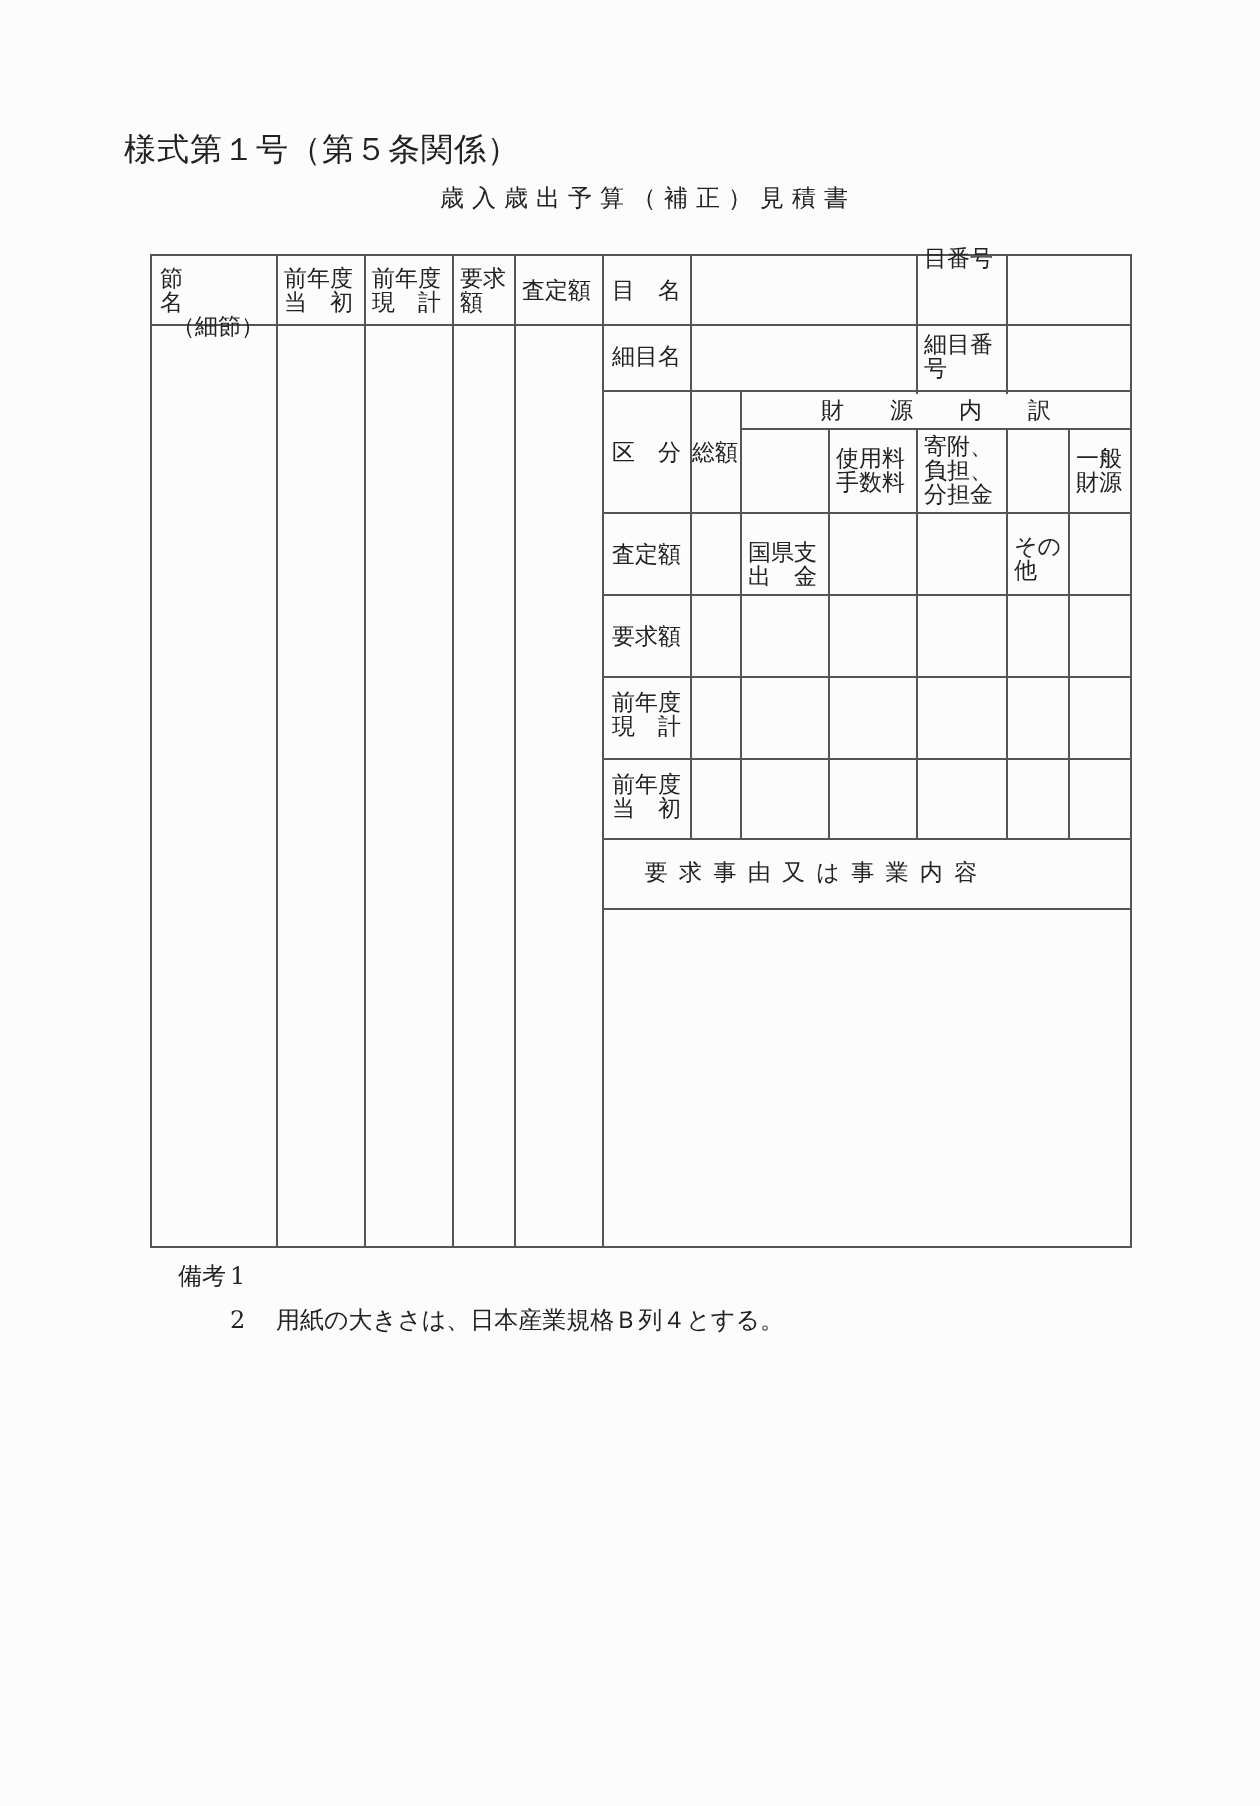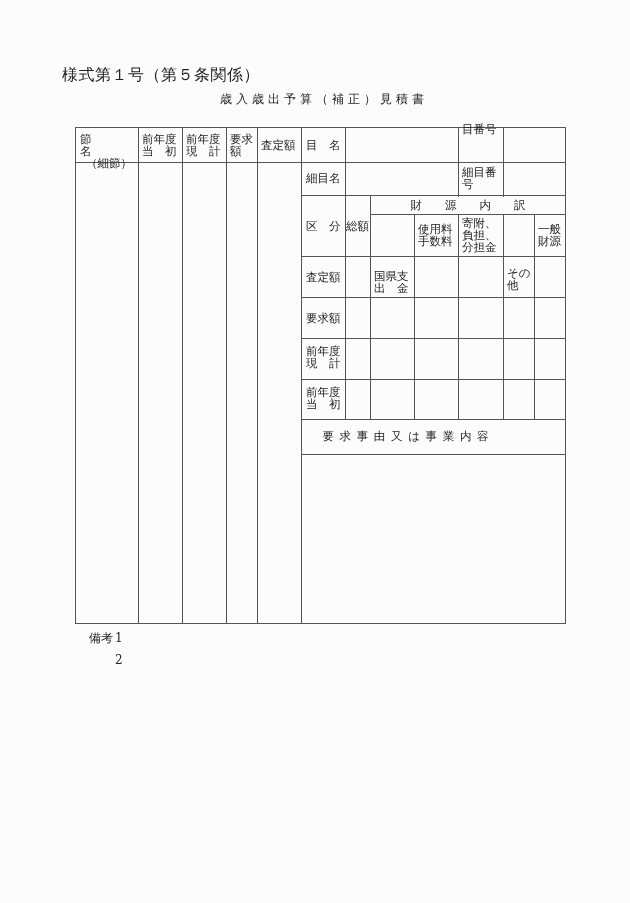--- a/index.html
+++ b/index.html
@@ -125,14 +125,15 @@
   <div class="cell-text c" style="left:301px;top:430px;width:210px;letter-spacing:1px;">要 求 事 由 又 は 事 業 内 容</div>
 </div>
 
 <div class="abs notes" style="left:75px;top:627px;width:510px;">
   <div style="position:relative;height:22px;">
     <span style="position:absolute;left:14px;">備考</span>
     <span style="position:absolute;left:40px;">1</span>
   </div>
   <div style="position:relative;height:22px;">
     <span style="position:absolute;left:40px;">2</span>
+    <span style="position:absolute;left:63px;">用紙の大きさは、日本産業規格Ｂ列４とする。</span>
   </div>
 </div>
 
 </body></html>

